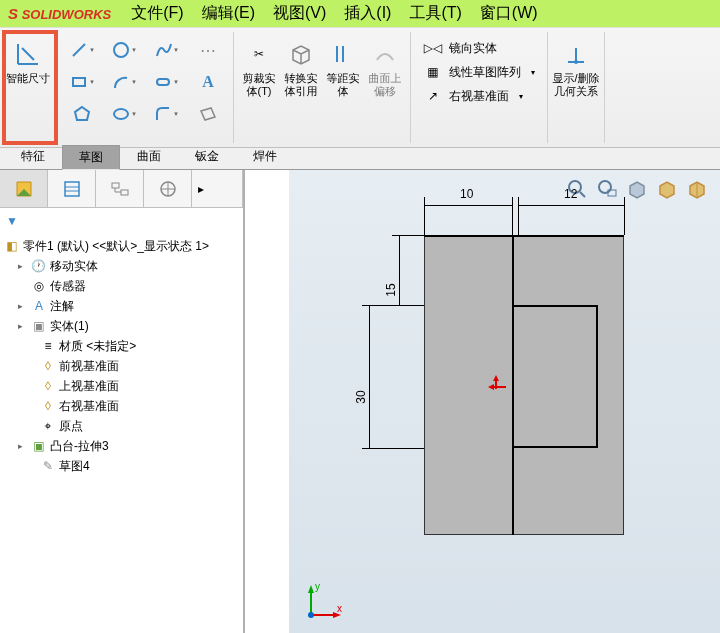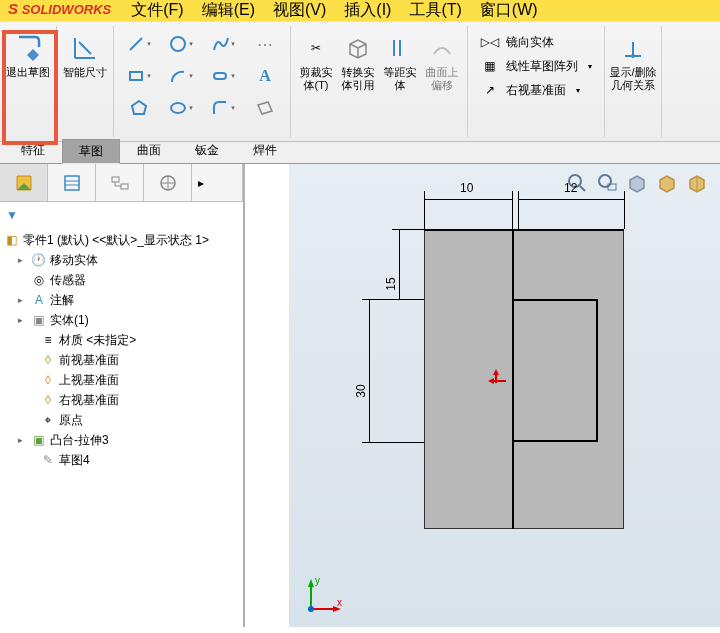--- a/index.html
+++ b/index.html
@@ -1,18 +1,18 @@
 <!DOCTYPE html>
 <html><head>
   <meta charset="utf-8">
   <style>
     * { margin: 0; padding: 0; box-sizing: border-box; font-family: "Microsoft YaHei", sans-serif; }
     body { width: 720px; height: 633px; background: #fff; overflow: hidden; position: relative; font-size: 12px; }
     
-    .title-bar { height: 22px; background: #fde047; display: flex; align-items: flex-start; padding-left: 8px; border-bottom: 1px solid #e0e0e0; }
+    .title-bar { height: 28px; background: #bef264; display: flex; align-items: center; padding-left: 8px; border-bottom: 1px solid #e0e0e0; }
     .logo { color: #d93025; font-weight: bold; font-style: italic; font-size: 13px; margin-right: 20px; }
     .logo-s { font-size: 15px; }
     .menu-bar { display: flex; gap: 18px; }
     .menu-item { cursor: pointer; font-size: 16px; }
     
     .ribbon { height: 120px; background: linear-gradient(#f5f5f5, #ededed); border-bottom: 1px solid #c0c0c0; display: flex; padding: 4px 0; }
     .ribbon-group { display: flex; flex-direction: column; align-items: center; padding: 2px 4px; border-right: 1px solid #d0d0d0; }
     .ribbon-btn-large { width: 48px; height: 68px; display: flex; flex-direction: column; align-items: center; justify-content: flex-start; cursor: pointer; padding-top: 4px; }
     .ribbon-btn-large .icon-box { width: 32px; height: 32px; display: flex; align-items: center; justify-content: center; }
     .ribbon-btn-large .label { font-size: 11px; text-align: center; line-height: 13px; margin-top: 2px; }
@@ -69,31 +69,20 @@
     <span class="menu-item">插入(I)</span>
     <span class="menu-item">工具(T)</span>
     <span class="menu-item">窗口(W)</span>
   </div>
 </div>
 
 <div class="ribbon">
   <div class="ribbon-group">
     <div class="ribbon-btn-large">
       <div class="icon-box">
-        <svg width="30" height="30" viewBox="0 0 30 30">
-            <path d="M6 4 L22 4 Q26 4 26 8 L26 14" stroke="#3a88c8" stroke-width="2.5" fill="none"></path>
-            <path d="M14 22 L20 16 L26 22 L20 28 Z" fill="#4a90d0"></path>
-          </svg>
-      </div>
-      <div class="label">退出草图</div>
-    </div>
-  </div>
-  <div class="ribbon-group">
-    <div class="ribbon-btn-large">
-      <div class="icon-box">
         <svg width="28" height="28" viewBox="0 0 28 28">
             <path d="M4 4 L4 24 M4 24 L24 24 M8 8 L20 20" stroke="#3a88c8" stroke-width="2" fill="none"></path>
           </svg>
       </div>
       <div class="label">智能尺寸</div>
     </div>
   </div>
   <div class="ribbon-group" style="padding:2px 6px">
     <div class="ribbon-row">
       <div class="ribbon-sm-btn">

